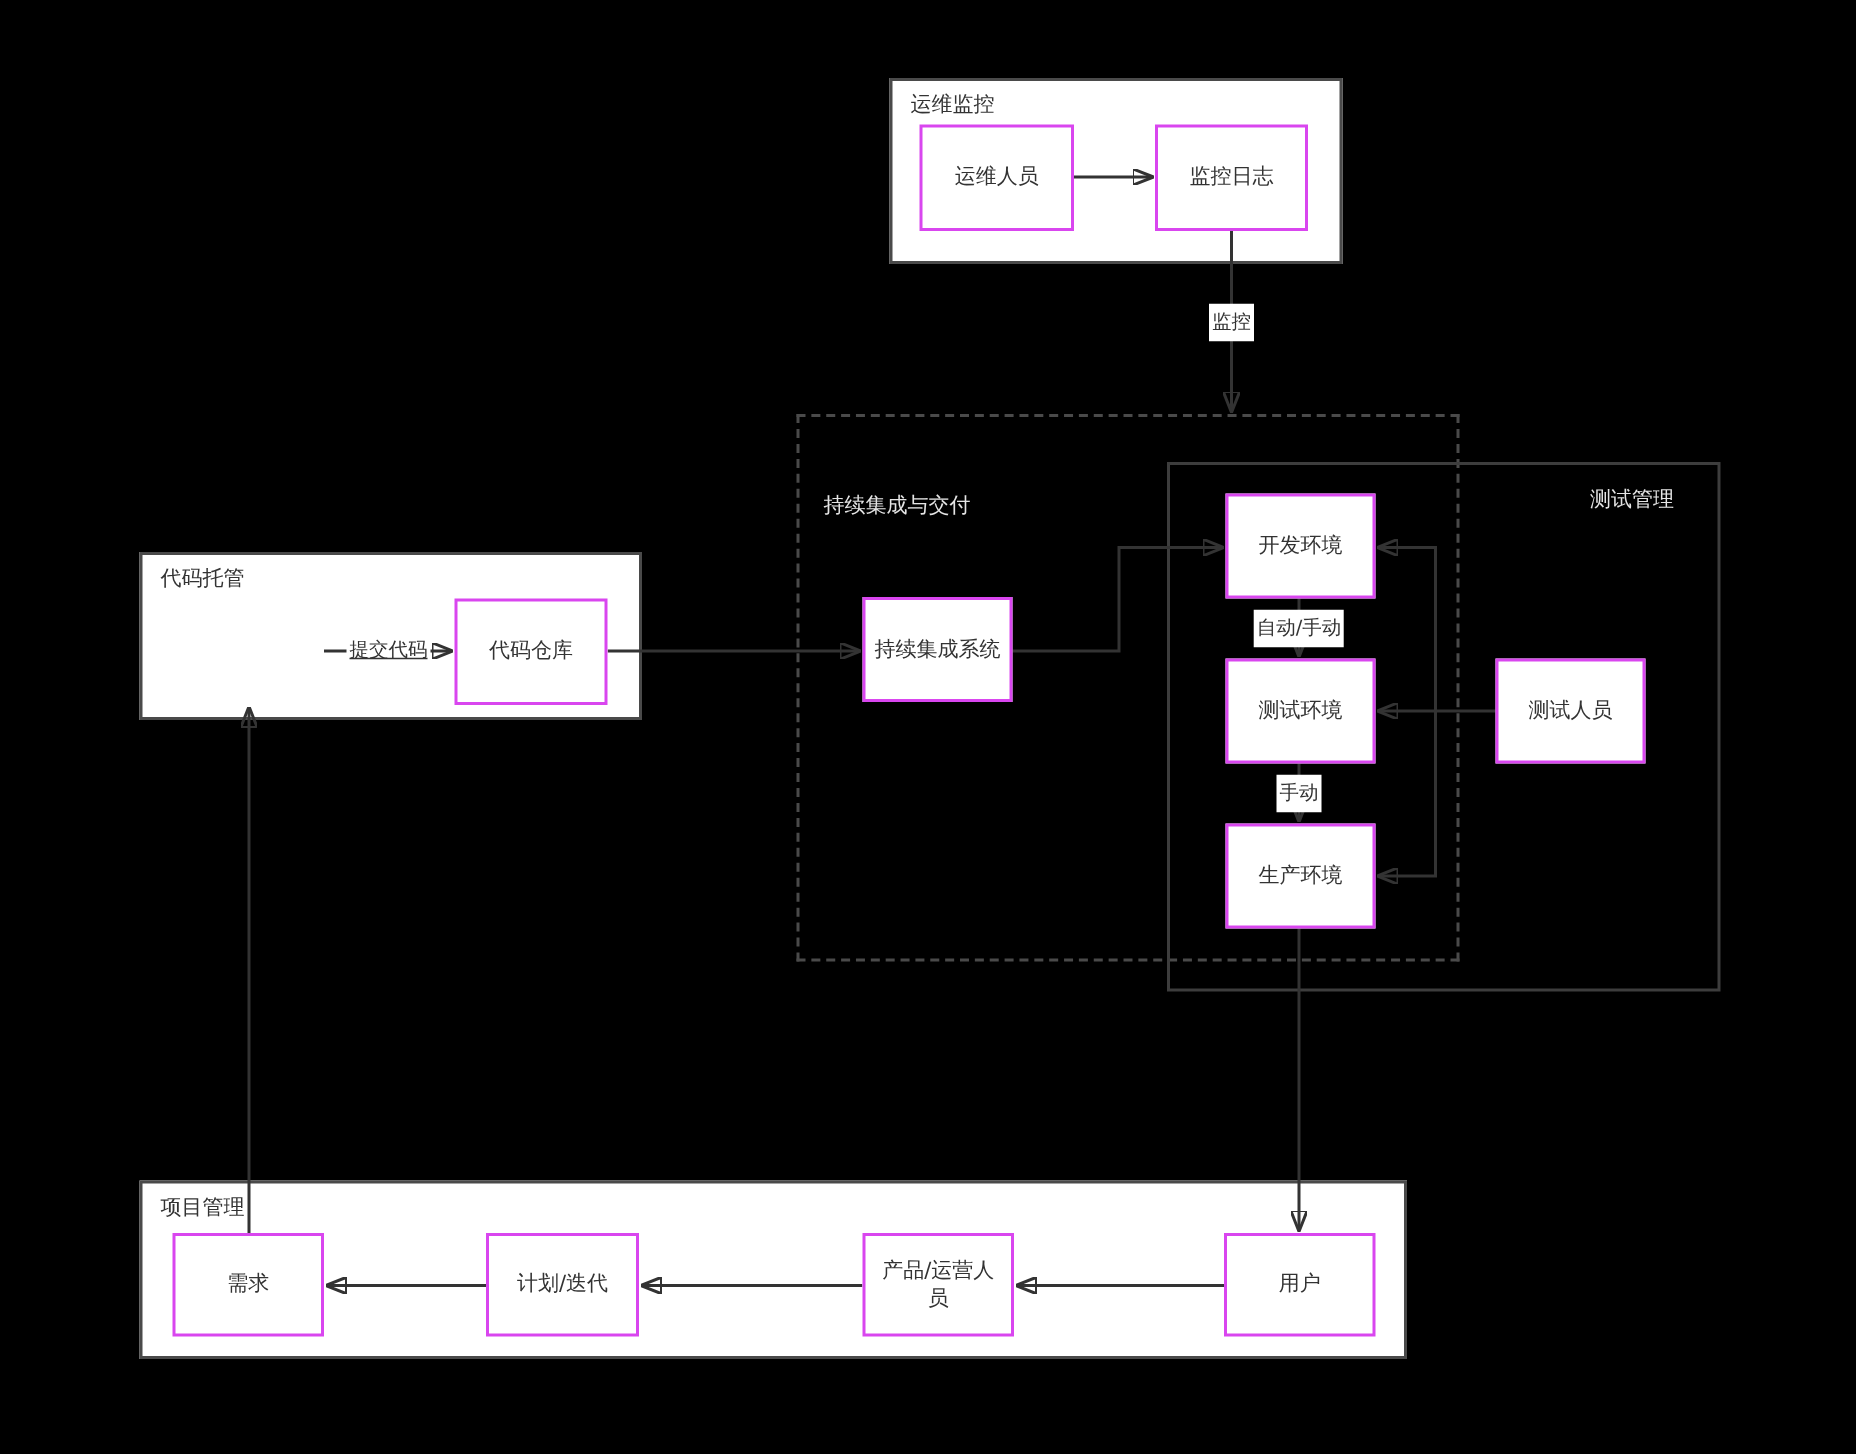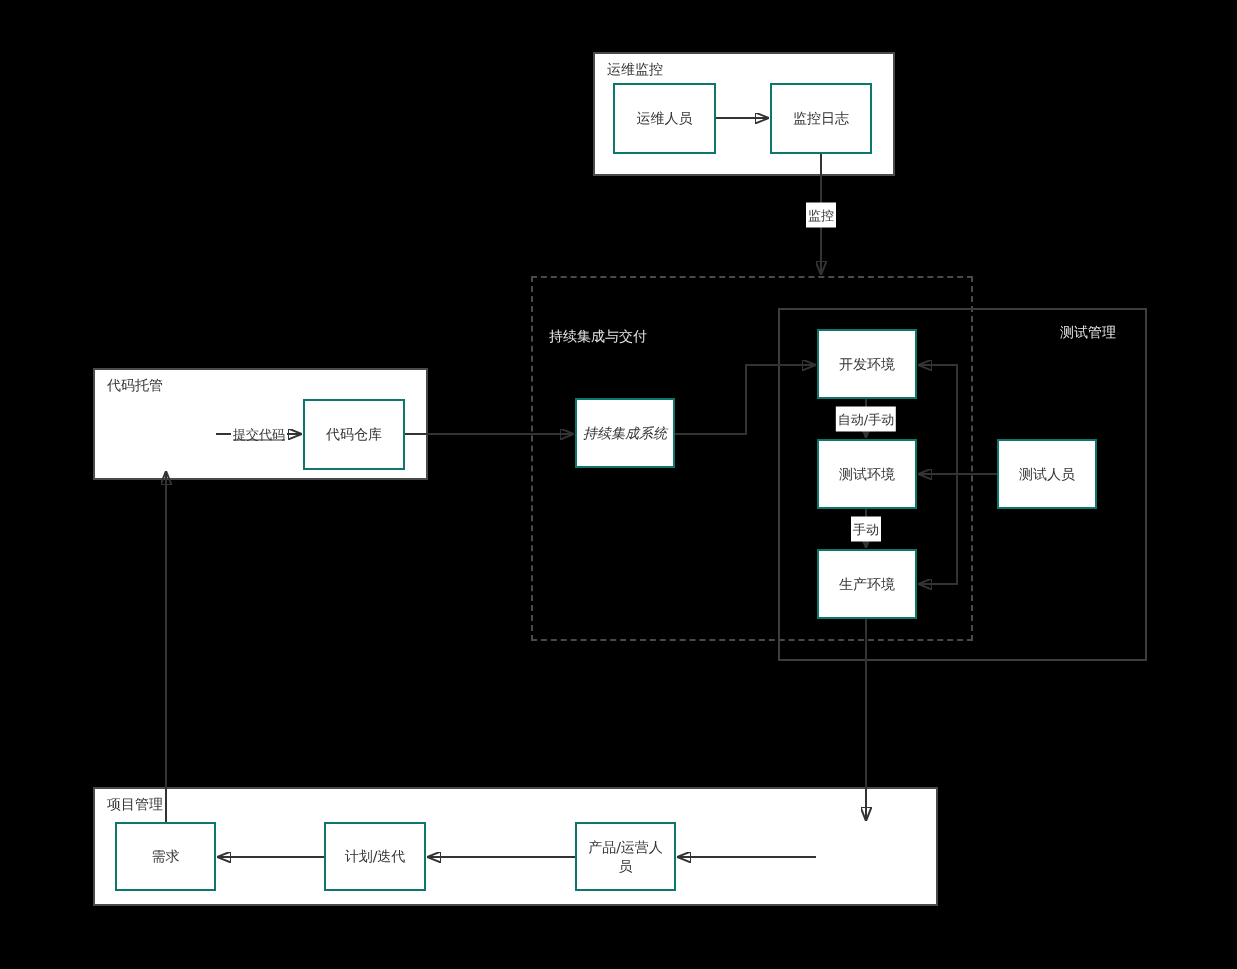--- a/index.html
+++ b/index.html
@@ -46,21 +46,21 @@
   .dim-title {
     position: absolute;
     font-size: 14px;
     color: #e5e5e5;
     white-space: nowrap;
   }
   
   .node {
     position: absolute;
     background: #ffffff;
-    border: 2px solid #0f766e;
+    border: 2px solid #d946ef;
     box-sizing: border-box;
     display: flex;
     align-items: center;
     justify-content: center;
     text-align: center;
     font-size: 14px;
     color: #333333;
     line-height: 1.35;
     padding: 2px 6px;
   }
@@ -140,21 +140,21 @@
     <span>运维人员</span>
   </div>
   <div class="node" style="left:770px; top:83px; width:102px; height:71px;">
     <span>监控日志</span>
   </div>
 
   <div class="node" style="left:303px; top:399px; width:102px; height:71px;">
     <span>代码仓库</span>
   </div>
 
-  <div class="node" style="left:575px; top:398px; width:100px; height:70px;font-style:italic;">
+  <div class="node" style="left:575px; top:398px; width:100px; height:70px;">
     <span>持续集成系统</span>
   </div>
 
   <div class="node" style="left:817px; top:329px; width:100px; height:70px;">
     <span>开发环境</span>
   </div>
   <div class="node" style="left:817px; top:439px; width:100px; height:70px;">
     <span>测试环境</span>
   </div>
   <div class="node" style="left:817px; top:549px; width:100px; height:70px;">
@@ -166,19 +166,22 @@
 
   <div class="node" style="left:115px; top:822px; width:101px; height:69px;">
     <span>需求</span>
   </div>
   <div class="node" style="left:324px; top:822px; width:102px; height:69px;">
     <span>计划/迭代</span>
   </div>
   <div class="node" style="left:575px; top:822px; width:101px; height:69px;">
     <span>产品/运营人员</span>
   </div>
+  <div class="node" style="left:816px; top:822px; width:101px; height:69px;">
+    <span>用户</span>
+  </div>
 
   <span class="edge-label" style="left:821px; top:215px;">监控</span>
   <span class="edge-label" style="left:259px; top:434px;text-decoration:underline;">提交代码</span>
   <span class="edge-label" style="left:866px; top:419px;">自动/手动</span>
   <span class="edge-label" style="left:866px; top:529px;">手动</span>
 
 </div>
 
 </body></html>

